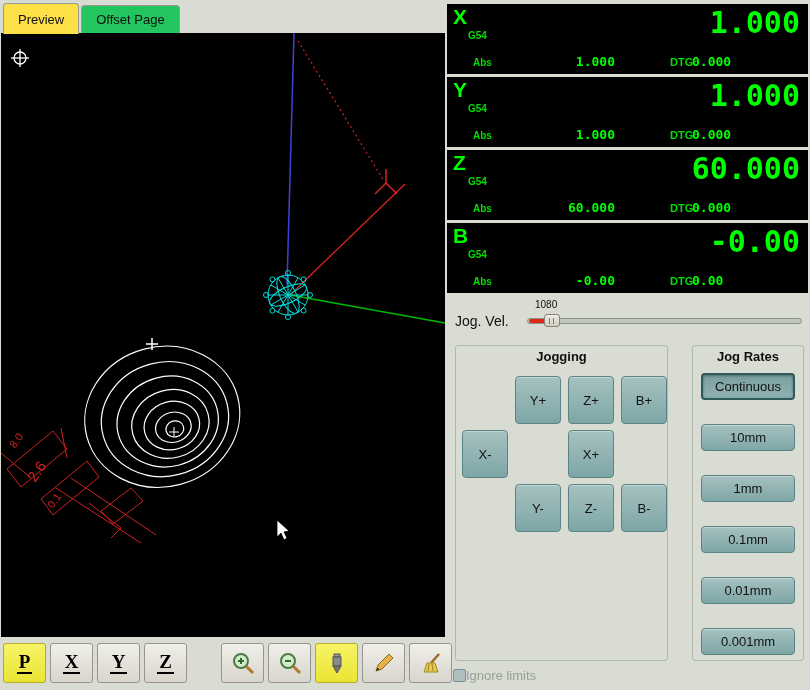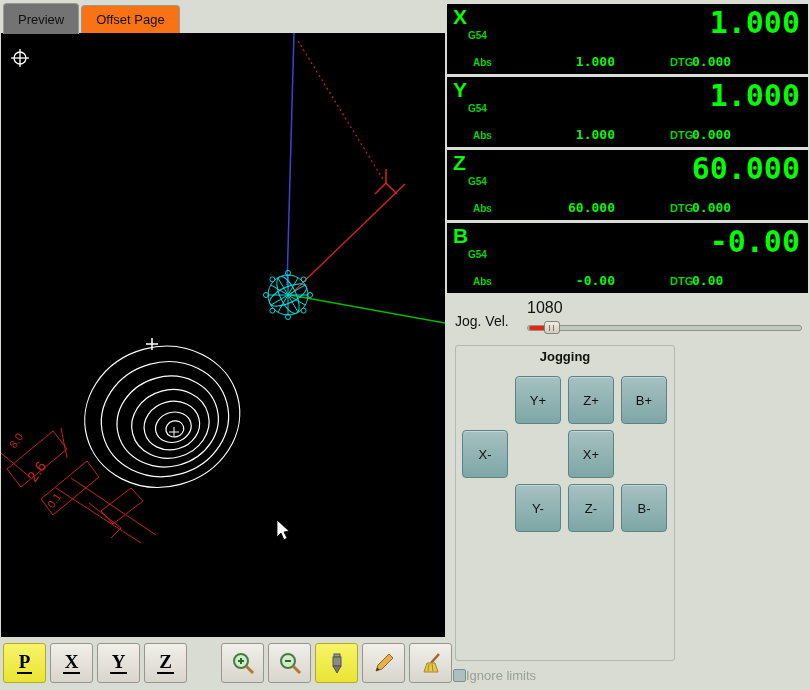--- a/index.html
+++ b/index.html
@@ -7,22 +7,22 @@
   .app {
     position:relative; width:810px; height:690px;
     background:#d8dcd2; font-family:"Liberation Sans",sans-serif;
     overflow:hidden; color:#111;
   }
   
   .left { position:absolute; left:0; top:0; width:447px; height:690px; }
   .tabbar { position:absolute; left:0; top:0; width:447px; height:33px;
     display:flex; align-items:flex-end; padding-left:3px; }
   .tab { padding:6px 14px 7px; font-size:13px; border:1px solid #9b988f; border-bottom:none;
-    border-radius:4px 4px 0 0; background:#f97316; margin-right:2px; position:relative; top:1px; cursor:default; }
-  .tab.active { background:#737373; padding-top:8px; z-index:2; }
+    border-radius:4px 4px 0 0; background:#22c55e; margin-right:2px; position:relative; top:1px; cursor:default; }
+  .tab.active { background:#fde047; padding-top:8px; z-index:2; }
   .canvas { position:absolute; left:1px; top:33px; width:444px; height:604px; background:#000; }
   .canvas svg { position:absolute; left:0; top:0; }
   .toolbar { position:absolute; left:0; top:640px; width:447px; height:46px;
     display:flex; gap:4px; padding:2px 3px; align-items:center; }
   .tbtn { width:43px; height:40px; flex:0 0 auto;
     background:linear-gradient(#f0efe9,#d8d5cc); border:1px solid #98968c; border-radius:3px;
     display:flex; align-items:center; justify-content:center; padding:0; }
   .tbtn.active { background:linear-gradient(#f7f468,#e9e433); border-color:#b3ab22; }
   .tbtn .letter { font-family:"Liberation Serif",serif; font-weight:bold; font-size:19px; line-height:1;
     border-bottom:2px solid #000; padding:0 2px 1px; }
@@ -37,21 +37,21 @@
   .dro .abs-label { position:absolute; left:26px; bottom:6px; color:#00dd00; font-size:10px; font-weight:bold; }
   .dro .abs-value { position:absolute; left:60px; bottom:5px; width:108px; text-align:right; color:#00ff00;
     font-size:13px; font-weight:bold; font-family:"DejaVu Sans Mono",monospace; }
   .dro .dtg-label { position:absolute; left:196px; bottom:6px; color:#00dd00; font-size:11px; font-weight:bold;padding-left:27px; }
   .dro .dtg-value { position:absolute; right:6px; bottom:5px; width:110px; color:#00ff00;
     font-size:13px; font-weight:bold; font-family:"DejaVu Sans Mono",monospace; }
   
   .jogvel { display:flex; margin:6px 6px 0 8px; align-items:flex-start; height:40px; }
   .jogvel .lbl { font-size:14px; margin-top:14px; width:72px; flex:0 0 auto; }
   .vel-col { flex:1; }
-  .vel-val { font-size:16px; }
+  .vel-val { font-size:10px; margin-left:8px; }
   .slider { position:relative; height:18px; margin-top:1px; }
   .slider .track { position:absolute; left:0; right:2px; top:7px; height:6px;
     background:#c3c8bd; border:1px solid #8d938a; border-radius:3px; }
   .slider .fill { position:absolute; left:2px; top:8px; height:4px; width:22px; background:#e02818; border-radius:2px; }
   .slider .handle { position:absolute; left:17px; top:3px; width:16px; height:13px;
     background:linear-gradient(#efede2,#cfccc0); border:1px solid #84827a; border-radius:3px; }
   .slider .handle::before { content:""; position:absolute; left:4px; top:3px; width:1px; height:6px;
     background:#777; box-shadow:4px 0 0 #777; }
   
   .frames { display:flex; margin:6px 6px 0 8px; gap:24px; align-items:flex-start; }
@@ -288,20 +288,31 @@
           <button class="jbtn pos-zplus">Z+</button>
           <button class="jbtn pos-bplus">B+</button>
           <button class="jbtn pos-xminus">X-</button>
           <button class="jbtn pos-xplus">X+</button>
           <button class="jbtn pos-yminus">Y-</button>
           <button class="jbtn pos-zminus">Z-</button>
           <button class="jbtn pos-bminus">B-</button>
         </div>
       </div>
 
+      <div class="frame rates-frame">
+        <div class="title">Jog Rates</div>
+        <div class="rates-col">
+          <button class="jbtn rbtn pressed">Continuous</button>
+          <button class="jbtn rbtn">10mm</button>
+          <button class="jbtn rbtn">1mm</button>
+          <button class="jbtn rbtn">0.1mm</button>
+          <button class="jbtn rbtn">0.01mm</button>
+          <button class="jbtn rbtn">0.001mm</button>
+        </div>
+      </div>
     </div>
 
     <div class="footer">
       <span class="checkbox"></span>
       <span class="lbl">Ignore limits</span>
     </div>
   </div>
 
 </div>
 

